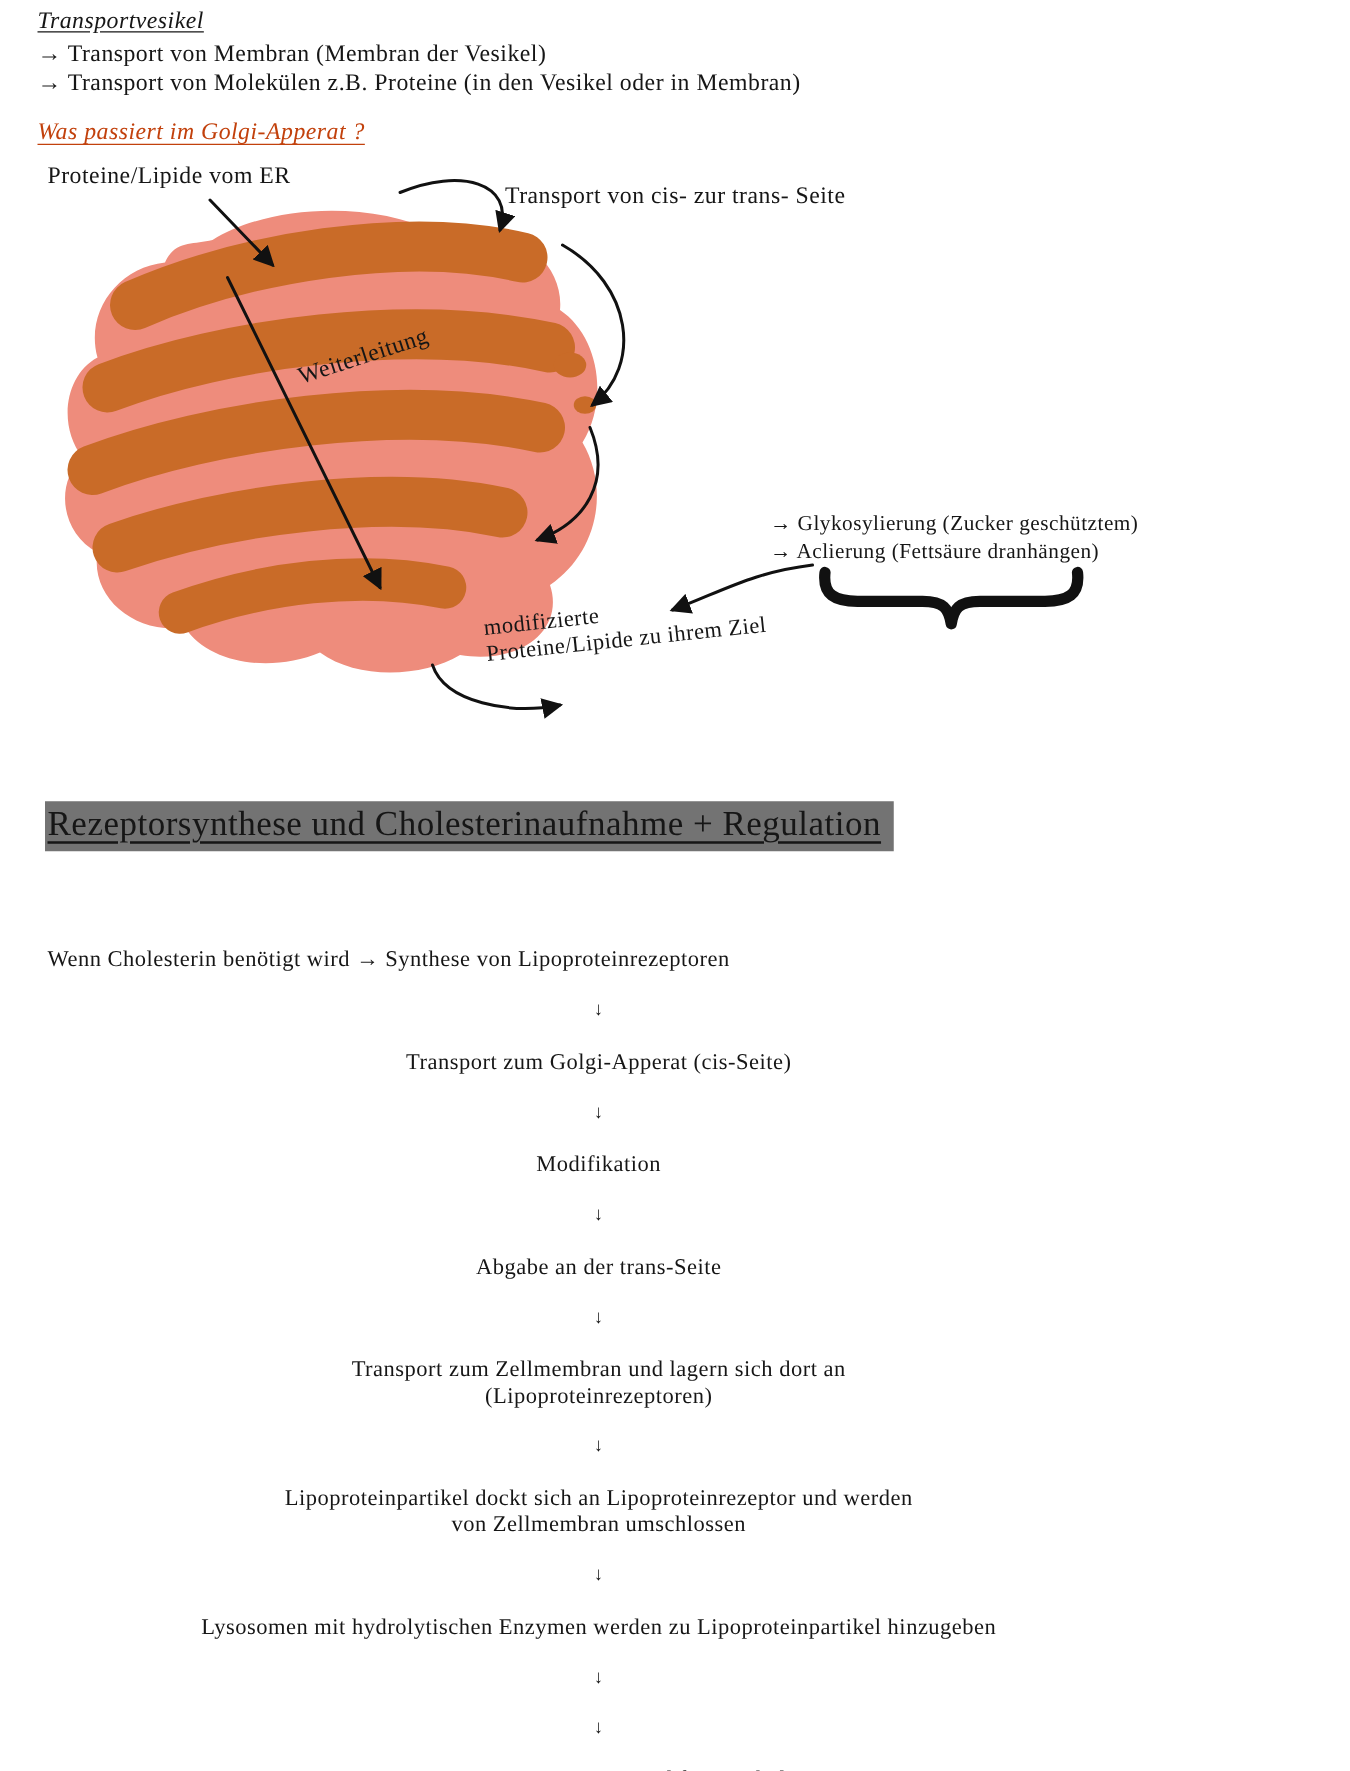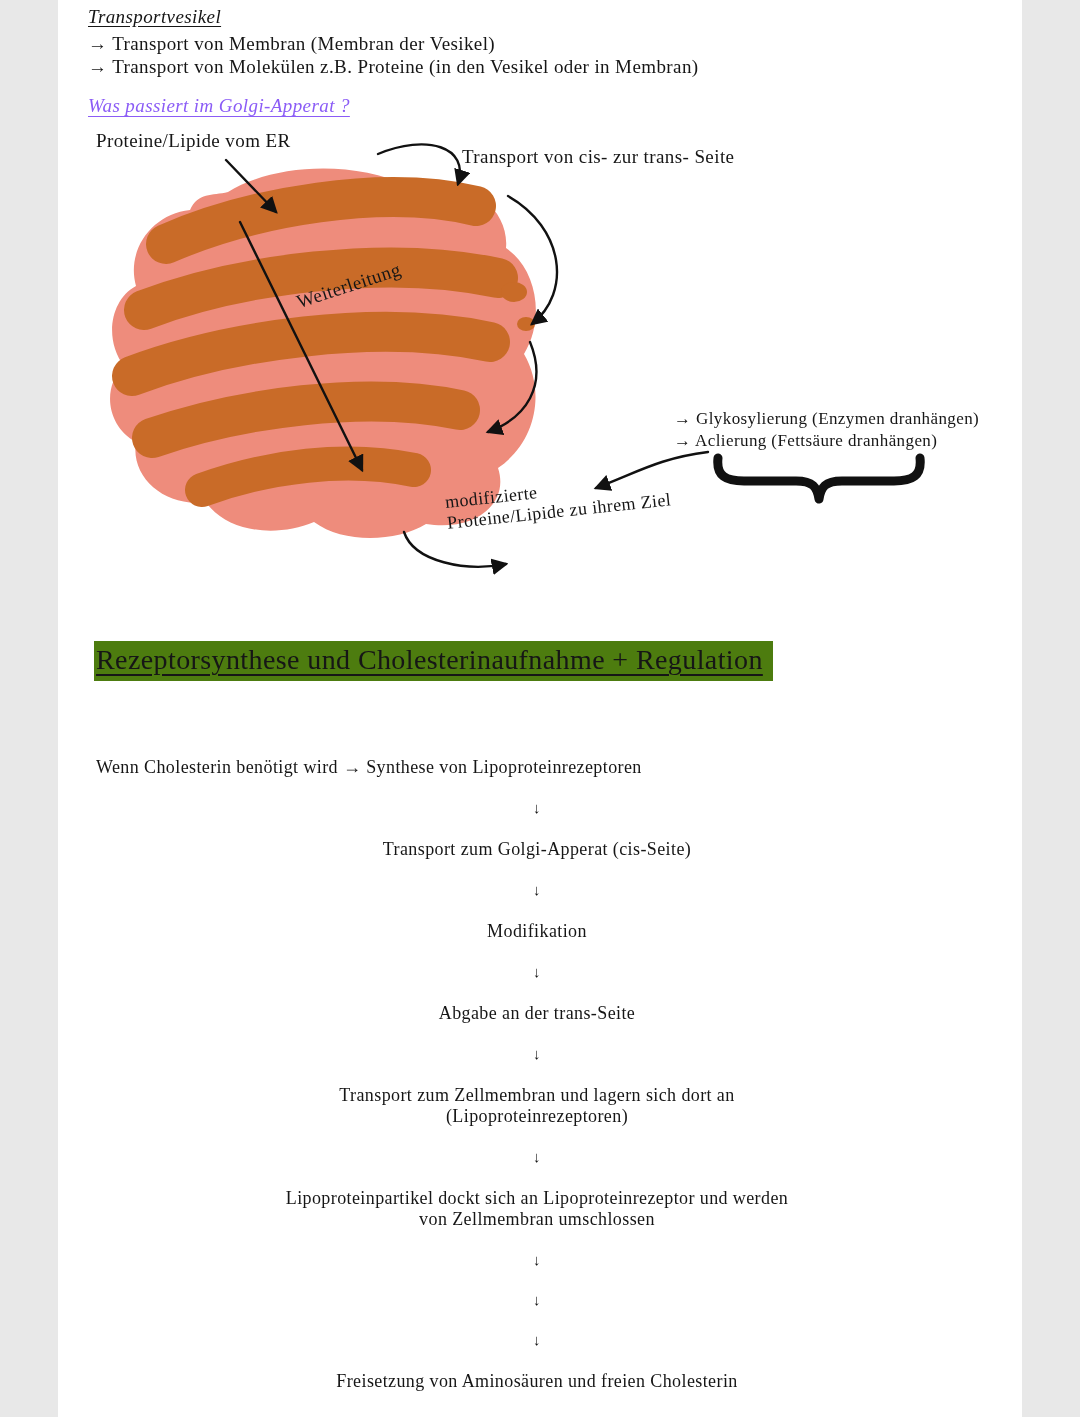--- a/index.html
+++ b/index.html
@@ -1,18 +1,18 @@
 <!DOCTYPE html>
 <html><head>
 <meta charset="utf-8">
 <style>
   html,body{margin:0;padding:0;background:#e8e8e8;}
   .page{
     position:relative;
-    width:964px;height:1417px;
+    width:1080px;height:1417px;
     background:#ffffff;
     margin:0 auto;
     overflow:hidden;
     font-family:"Liberation Serif","DejaVu Serif",serif;
     color:#161616;
     letter-spacing:0.4px;
   }
   .abs{position:absolute;}
   .t-title{left:30px;top:6px;font-size:19px;font-style:italic;text-decoration:underline;text-underline-offset:3px;}
   .t-line{left:30px;font-size:19px;}
@@ -50,21 +50,21 @@
   .flow-arrow{font-size:15px;line-height:19px;}
 </style>
 </head>
 <body>
 
 <div class="page">
 
   <div class="abs t-title">Transportvesikel</div>
   <div class="abs t-line t-line1">→ Transport von Membran (Membran der Vesikel)</div>
   <div class="abs t-line t-line2">→ Transport von Molekülen z.B. Proteine (in den Vesikel oder in Membran)</div>
-  <div class="abs question" style="color: #8b5cf6;">Was passiert im Golgi-Apperat ?</div>
+  <div class="abs question" style="color: #c2410c;">Was passiert im Golgi-Apperat ?</div>
 
   <svg class="abs golgi-svg" width="960" height="460" viewBox="0 0 960 460">
     <defs>
       <marker id="ah" viewBox="0 0 10 10" refX="8.5" refY="5" markerWidth="7" markerHeight="7" orient="auto-start-reverse">
         <path d="M0,0 L10,5 L0,10 z" fill="#111"></path>
       </marker>
     </defs>
 
     <path stroke="none" d="M 150,52 C 195,24 275,20 330,46 C 382,30 432,66 428,108
              C 458,128 468,178 446,214 C 468,252 458,302 420,328
@@ -96,42 +96,43 @@
       <path marker-end="url(#ah)" d="M 326,392 C 336,422 388,432 428,424"></path>
     </g>
 
     <path stroke="#111" stroke-width="9" fill="none" stroke-linecap="round" stroke-linejoin="round" d="M 640,318 C 638,336 648,341 666,341 L 718,341 C 735,341 739,347 741,359
              C 743,347 747,341 764,341 L 816,341 C 834,341 844,336 842,318"></path>
   </svg>
 
   <div class="abs dlabel lbl-er">Proteine/Lipide vom ER</div>
   <div class="abs dlabel lbl-transport">Transport von cis- zur trans- Seite</div>
   <div class="abs dlabel lbl-weiter">Weiterleitung</div>
-  <div class="abs dlabel lbl-glyko">→ Glykosylierung (Enzymen dranhängen)</div>
+  <div class="abs dlabel lbl-glyko">→ Glykosylierung (Zucker geschütztem)</div>
   <div class="abs dlabel lbl-acl">→ Aclierung (Fettsäure dranhängen)</div>
   <div class="abs dlabel lbl-mod">modifizierte
 Proteine/Lipide zu ihrem Ziel</div>
 
-  <div class="abs heading" style="background-color: #4d7c0f;">Rezeptorsynthese und Cholesterinaufnahme + Regulation</div>
+  <div class="abs heading" style="background-color: #737373;">Rezeptorsynthese und Cholesterinaufnahme + Regulation</div>
 
   <div class="abs flow">
     <div class="flow-step first">Wenn Cholesterin benötigt wird → Synthese von Lipoproteinrezeptoren</div>
     <div class="flow-arrow">↓</div>
     <div class="flow-step">Transport zum Golgi-Apperat (cis-Seite)</div>
     <div class="flow-arrow">↓</div>
     <div class="flow-step">Modifikation</div>
     <div class="flow-arrow">↓</div>
     <div class="flow-step">Abgabe an der trans-Seite</div>
     <div class="flow-arrow">↓</div>
     <div class="flow-step">Transport zum Zellmembran und lagern sich dort an
 (Lipoproteinrezeptoren)</div>
     <div class="flow-arrow">↓</div>
     <div class="flow-step">Lipoproteinpartikel dockt sich an Lipoproteinrezeptor und werden
 von Zellmembran umschlossen</div>
     <div class="flow-arrow">↓</div>
+    <div class="flow-step">Lysosomen mit hydrolytischen Enzymen werden zu Lipoproteinpartikel hinzugeben</div>
     <div class="flow-arrow">↓</div>
     <div class="flow-arrow">↓</div>
     <div class="flow-step">Freisetzung von Aminosäuren und freien Cholesterin</div>
     
     
   </div>
 
 </div>
 
 </body></html>

